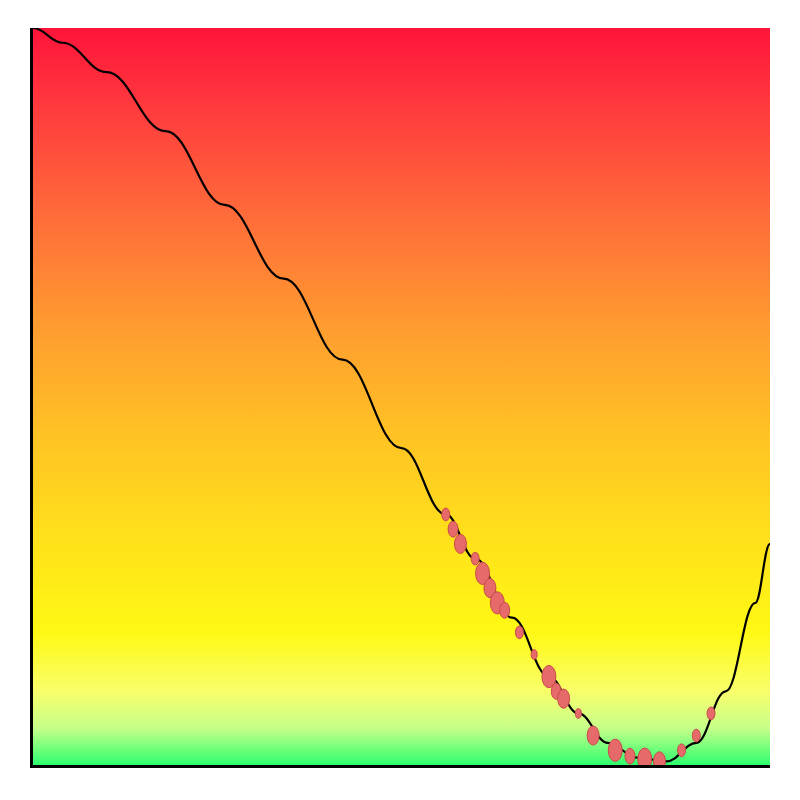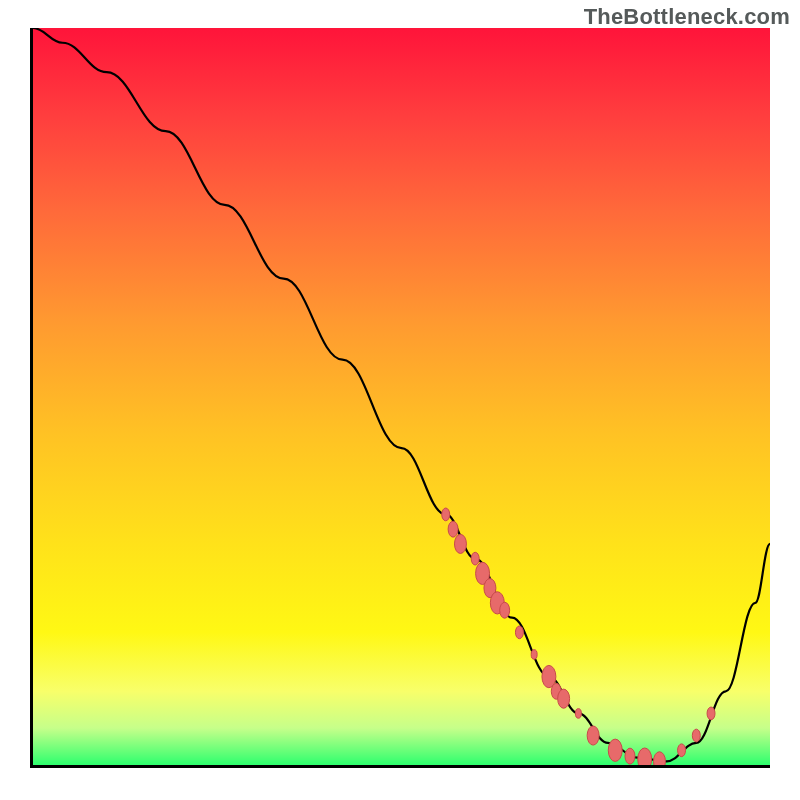--- a/index.html
+++ b/index.html
@@ -65,21 +65,20 @@
   .marker {
     fill: #e76a6a;
     stroke: #c74a4a;
     stroke-width: 1;
   }
 </style>
 </head>
 <body>
 
 <div class="chart-container">
-  <div class="watermark">TheBottleneck.com</div>
 
   <div class="plot-area">
     <div class="gradient-bg"></div>
     <svg class="plot-svg" viewBox="0 0 740 740" preserveAspectRatio="none">
       <path id="curve-path" class="curve" d="M 0.0 0.0 C 11.8 0.0, 17.8 14.8, 29.6 14.8 C 47.4 14.8, 56.2 44.4, 74.0 44.4 C 97.7 44.4, 109.5 103.6, 133.2 103.6 C 156.9 103.6, 168.7 177.6, 192.4 177.6 C 216.1 177.6, 227.9 251.6, 251.6 251.6 C 275.3 251.6, 287.1 333.0, 310.8 333.0 C 334.5 333.0, 346.3 421.8, 370.0 421.8 C 387.8 421.8, 396.6 488.4, 414.4 488.4 C 426.2 488.4, 432.2 532.8, 444.0 532.8 C 458.8 532.8, 466.2 592.0, 481.0 592.0 C 495.8 592.0, 503.2 651.2, 518.0 651.2 C 529.8 651.2, 535.8 688.2, 547.6 688.2 C 559.4 688.2, 565.4 717.8, 577.2 717.8 C 589.0 717.8, 595.0 732.6, 606.8 732.6 C 618.6 732.6, 624.6 736.3, 636.4 736.3 C 648.2 736.3, 654.2 717.8, 666.0 717.8 C 677.8 717.8, 683.8 666.0, 695.6 666.0 C 707.4 666.0, 713.4 577.2, 725.2 577.2 C 731.1 577.2, 734.1 518.0, 740.0 518.0"></path>
       <g id="markers-group">
           <ellipse cx="414.4" cy="488.4" rx="4.0" ry="6.4" class="marker"></ellipse>
           <ellipse cx="421.8" cy="503.2" rx="5.0" ry="8.0" class="marker"></ellipse>
           <ellipse cx="429.2" cy="518.0" rx="6.0" ry="9.6" class="marker"></ellipse>
           <ellipse cx="444.0" cy="532.8" rx="4.0" ry="6.4" class="marker"></ellipse>

